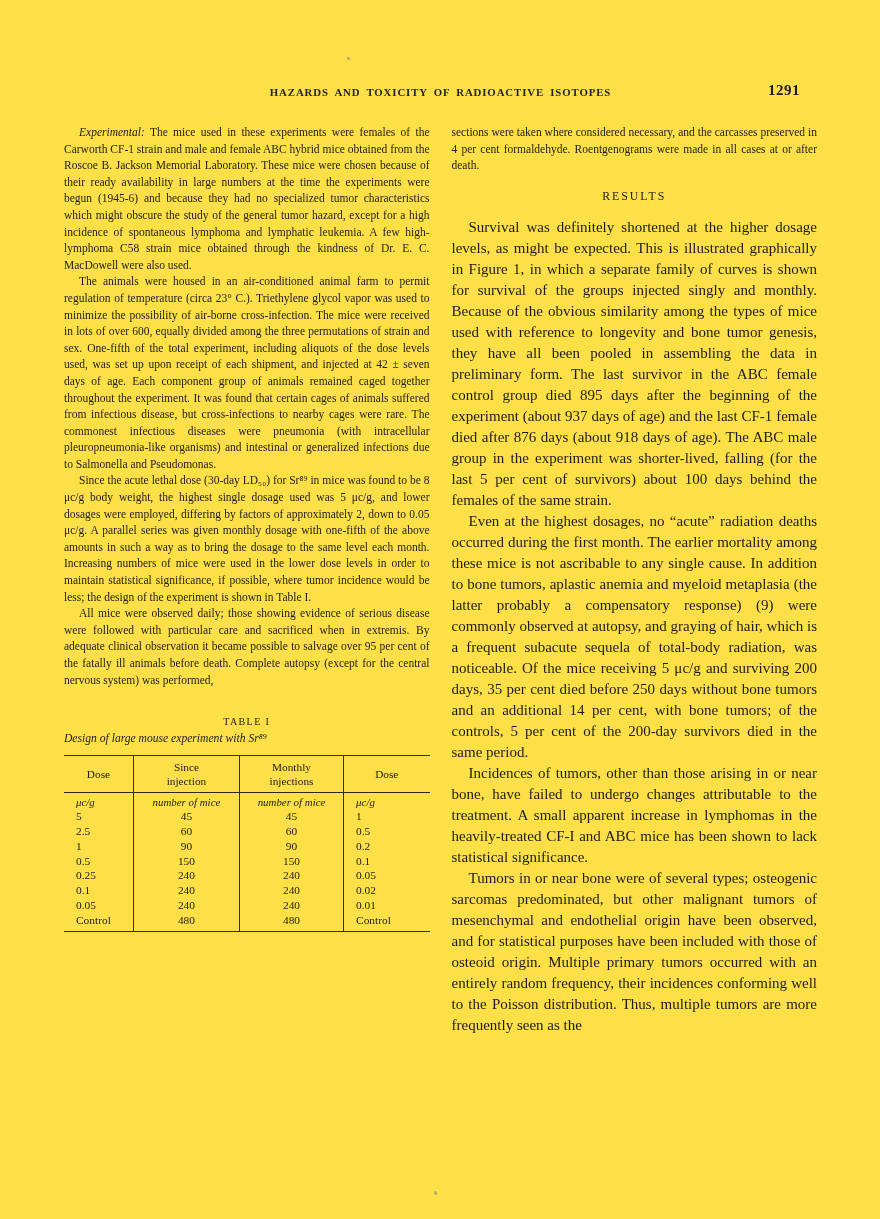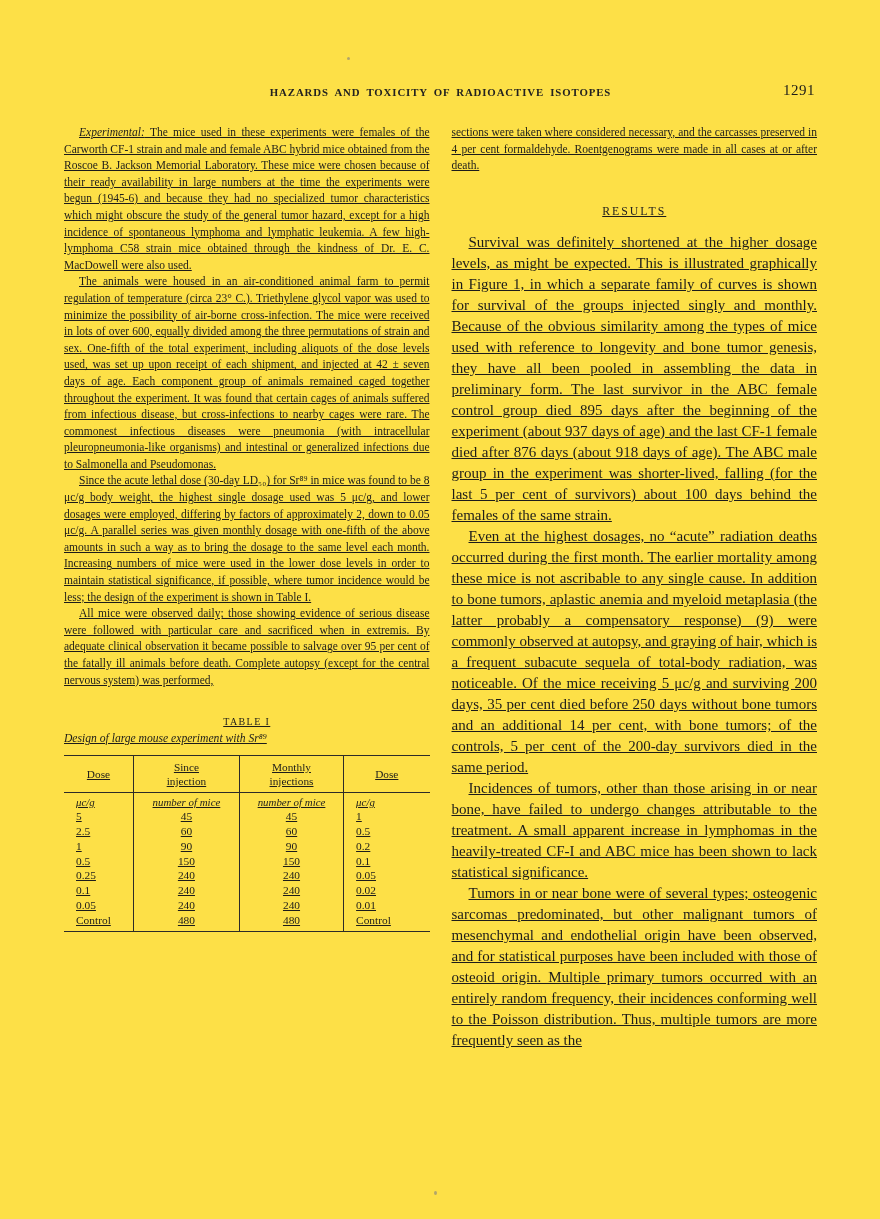--- a/index.html
+++ b/index.html
@@ -32,31 +32,30 @@
     display: block;
     text-align: center;
     font-size: 10.8px;
     font-weight: bold;
     letter-spacing: 0.9px;
     word-spacing: 2.5px;
     color: #232220;
   }
   .page-number {
     position: absolute;
-    right: 2px;
+    right: 17px;
     top: -4px;
     font-size: 15px;
-    font-weight: normal;
+    font-weight: bold;
     letter-spacing: 0.5px;
   }
   .columns {
     display: flex;
     gap: 22px;
     align-items: flex-start;
-    text-decoration: underline;
   }
   .col { width: 365.5px; }
 
   
   .sm {
     font-size: 11.5px;
     line-height: 16.6px;
     text-align: justify;
   }
   .indent { text-indent: 15px; }
@@ -67,21 +66,21 @@
     font-size: 15px;
     line-height: 21px;
     text-align: justify;
     text-indent: 17px;
   }
   .results-heading {
     text-align: center;
     font-size: 11.8px;
     letter-spacing: 2px;
     word-spacing: 1px;
-    margin: 30px 0 13px 0;
+    margin: 15px 0 13px 0;
     color: #232220;
   }
 
   
   .table-block { margin-top: 11px; }
   .table-label {
     text-align: center;
     font-size: 10px;
     letter-spacing: 1.4px;
     margin-top: 28px;

